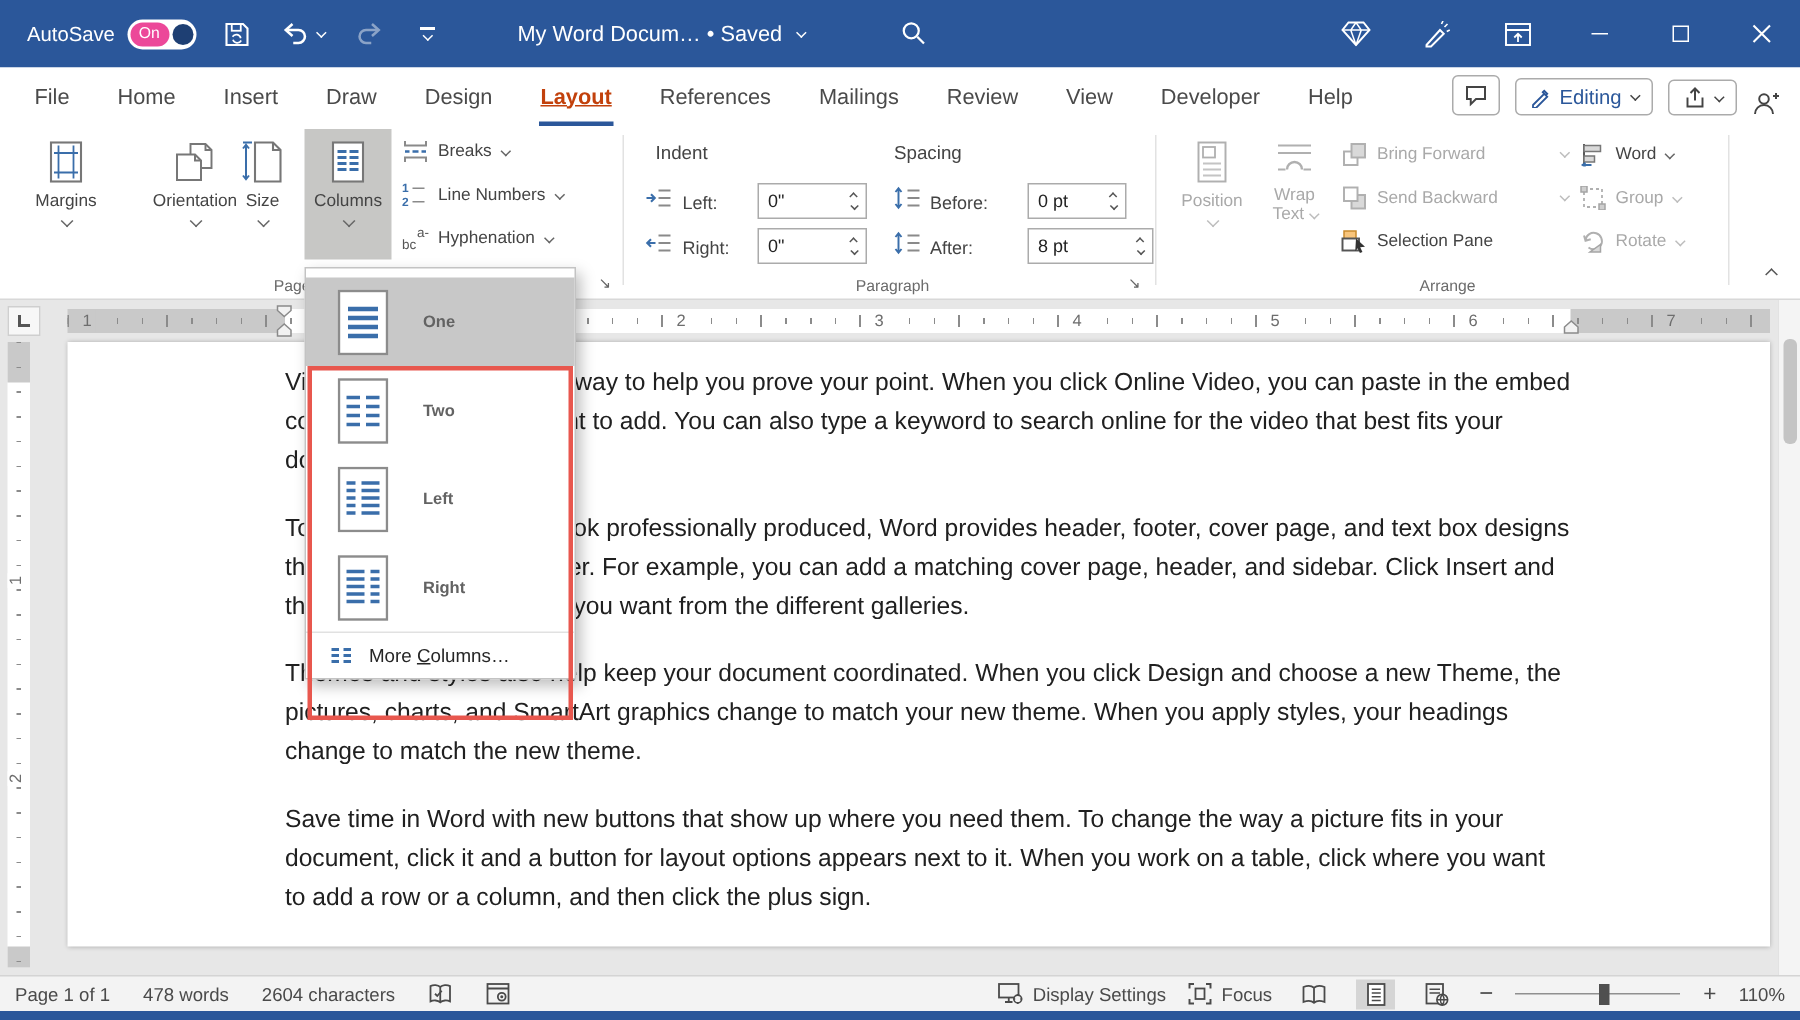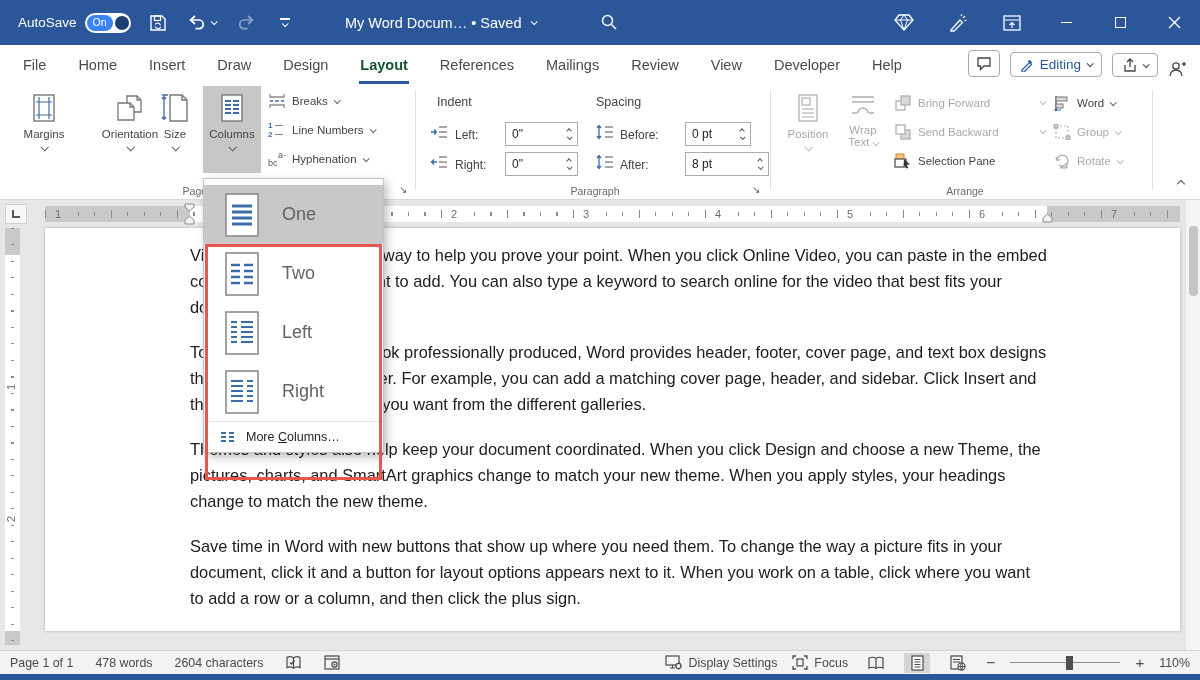--- a/index.html
+++ b/index.html
@@ -5,37 +5,37 @@
   * { margin:0; padding:0; box-sizing:border-box; }
   html,body { width:1200px; height:680px; overflow:hidden; }
   body { font-family:"Liberation Sans", sans-serif; background:#fff; }
   #app { position:relative; width:1200px; height:680px; overflow:hidden; }
 
   
   .titlebar { position:absolute; left:0; top:0; width:100%; height:45px; background:#2b579a; color:#fff; }
   .tb-left { position:absolute; left:18px; top:0; height:45px; display:flex; align-items:center; gap:15px; }
   .tb-autosave { display:flex; align-items:center; gap:8px; font-size:13.5px; }
   .toggle { width:46px; height:20px; background:#fff; border-radius:10px; display:flex; align-items:center; padding:2px; cursor:pointer; }
-  .toggle .on-pill { background:#3b82f6; color:#fff; font-size:10.5px; border-radius:8px; padding:1px 6px 2px; line-height:13px; }
+  .toggle .on-pill { background:#ec4899; color:#fff; font-size:10.5px; border-radius:8px; padding:1px 6px 2px; line-height:13px; }
   .toggle .knob { width:14px; height:14px; border-radius:50%; background:#1e3f73; margin-left:2px; }
   .tb-ic { display:flex; align-items:center; justify-content:center; width:24px; height:28px; cursor:pointer; }
   .dim { opacity:.45; }
   .chv { display:inline-block; width:6px; height:6px; border-right:1.6px solid currentColor; border-bottom:1.6px solid currentColor; transform:rotate(45deg) translateY(-1px); }
   .chv-sm { width:5px; height:5px; border-width:1.4px; }
   .qat-chv { display:flex; flex-direction:column; align-items:center; gap:2px; }
   .qat-chv .bar { width:10px; height:1.5px; background:#fff; }
   .tb-title { position:absolute; left:345px; top:0; height:45px; display:flex; align-items:center; gap:10px; font-size:14.5px; }
   .tb-search { position:absolute; left:600px; top:13px; cursor:pointer; }
   .tb-right { position:absolute; right:14px; top:0; height:45px; display:flex; align-items:center; gap:30px; }
   .winbox { width:11px; height:11px; border:1.4px solid #fff; }
 
   
   .tabsrow { position:absolute; left:0; top:45px; width:100%; height:39px; background:#fff; display:flex; align-items:stretch; padding-left:22px; }
   .tab { display:flex; align-items:center; padding:0 1px; margin-right:30px; font-size:14.5px; color:#4a4a4a; cursor:pointer; }
-  .tab.active { color:#14532d; font-weight:700; box-shadow: inset 0 -3px 0 #2b579a; }
+  .tab.active { color:#c2410c; font-weight:700; box-shadow: inset 0 -3px 0 #2b579a; text-decoration: underline; }
   .tabs-right { position:absolute; right:12px; top:50px; display:flex; align-items:flex-end; gap:10px; }
   .pillbtn { display:flex; align-items:center; gap:6px; border:1px solid #ababab; border-radius:4px; padding:4px 9px; font-size:13.5px; color:#2b579a; cursor:pointer; background:#fff; }
   .iconbtn { display:flex; align-items:center; justify-content:center; border:1px solid #ababab; border-radius:4px; width:32px; height:27px; cursor:pointer; background:#fff; }
 
   
   .ribbon { position:absolute; left:0; top:84px; width:100%; height:116px; background:#fff; border-bottom:1px solid #d8d8d8; font-size:11.5px; color:#444; }
   .vdiv { position:absolute; top:6px; height:100px; width:1px; background:#e2e2e2; }
   .grouplabel { position:absolute; bottom:2px; text-align:center; font-size:10.5px; color:#6b6b6b; }
   .launcher { position:absolute; font-size:10px; color:#666; cursor:pointer; line-height:10px; }
   .bigbtn { position:absolute; top:2px; height:87px; display:flex; flex-direction:column; align-items:center; justify-content:flex-start; padding-top:7px; cursor:pointer; }
@@ -79,21 +79,21 @@
   .page { position:absolute; left:45px; top:28px; width:1135px; height:403px; background:#fff; box-shadow:0 0 3px rgba(0,0,0,.25); }
   .textbody { position:absolute; left:145px; top:14px; width:858px; font-size:16.4px; line-height:26px; color:#202020; }
   .textbody p { margin:0 0 19px 0; }
   .vscroll { position:absolute; right:0; top:0; bottom:0; width:15px; background:#f4f4f4; border-left:1px solid #e2e2e2; }
   .vscroll .thumb { position:absolute; left:3px; top:26px; width:9px; height:70px; background:#c4c4c4; border-radius:4px; cursor:pointer; }
 
   
   .colmenu { position:absolute; left:203px; top:178px; width:181px; background:#fff; border:1px solid #c3c3c3; box-shadow:3px 4px 9px rgba(0,0,0,.25); z-index:100; padding-top:6px; }
   .cm-item { position:relative; height:59px; display:flex; align-items:center; padding-left:21px; gap:23px; cursor:pointer; }
   .cm-item.selected { background:#c8c8c8; }
-  .cm-item .cm-lbl { font-size:18px; color:#636363; }
+  .cm-item .cm-lbl { font-size:11px; color:#636363;font-weight:bold; }
   .cm-redbox { position:absolute; left:1px; right:1px; top:65px; height:236px; border:3px solid #e8574e; pointer-events:none; z-index:5; }
   .cm-more { border-top:1px solid #e1e1e1; height:31px; display:flex; align-items:center; gap:10px; padding-left:16px; font-size:12.5px; color:#262626; cursor:pointer; }
   .cm-more u { text-decoration:underline; }
 
   
   .statusbar { position:absolute; left:0; top:650px; width:100%; height:24px; background:#f3f3f3; border-top:1px solid #d4d4d4; display:flex; align-items:center; justify-content:space-between; padding:0 10px; font-size:12.4px; color:#4a4a4a; }
   .sb-left { display:flex; align-items:center; gap:22px; }
   .sb-right { display:flex; align-items:center; gap:15px; }
   .sb-item { display:flex; align-items:center; gap:6px; cursor:pointer; white-space:nowrap; }
   .viewbtn { width:26px; height:20px; display:flex; align-items:center; justify-content:center; cursor:pointer; }

